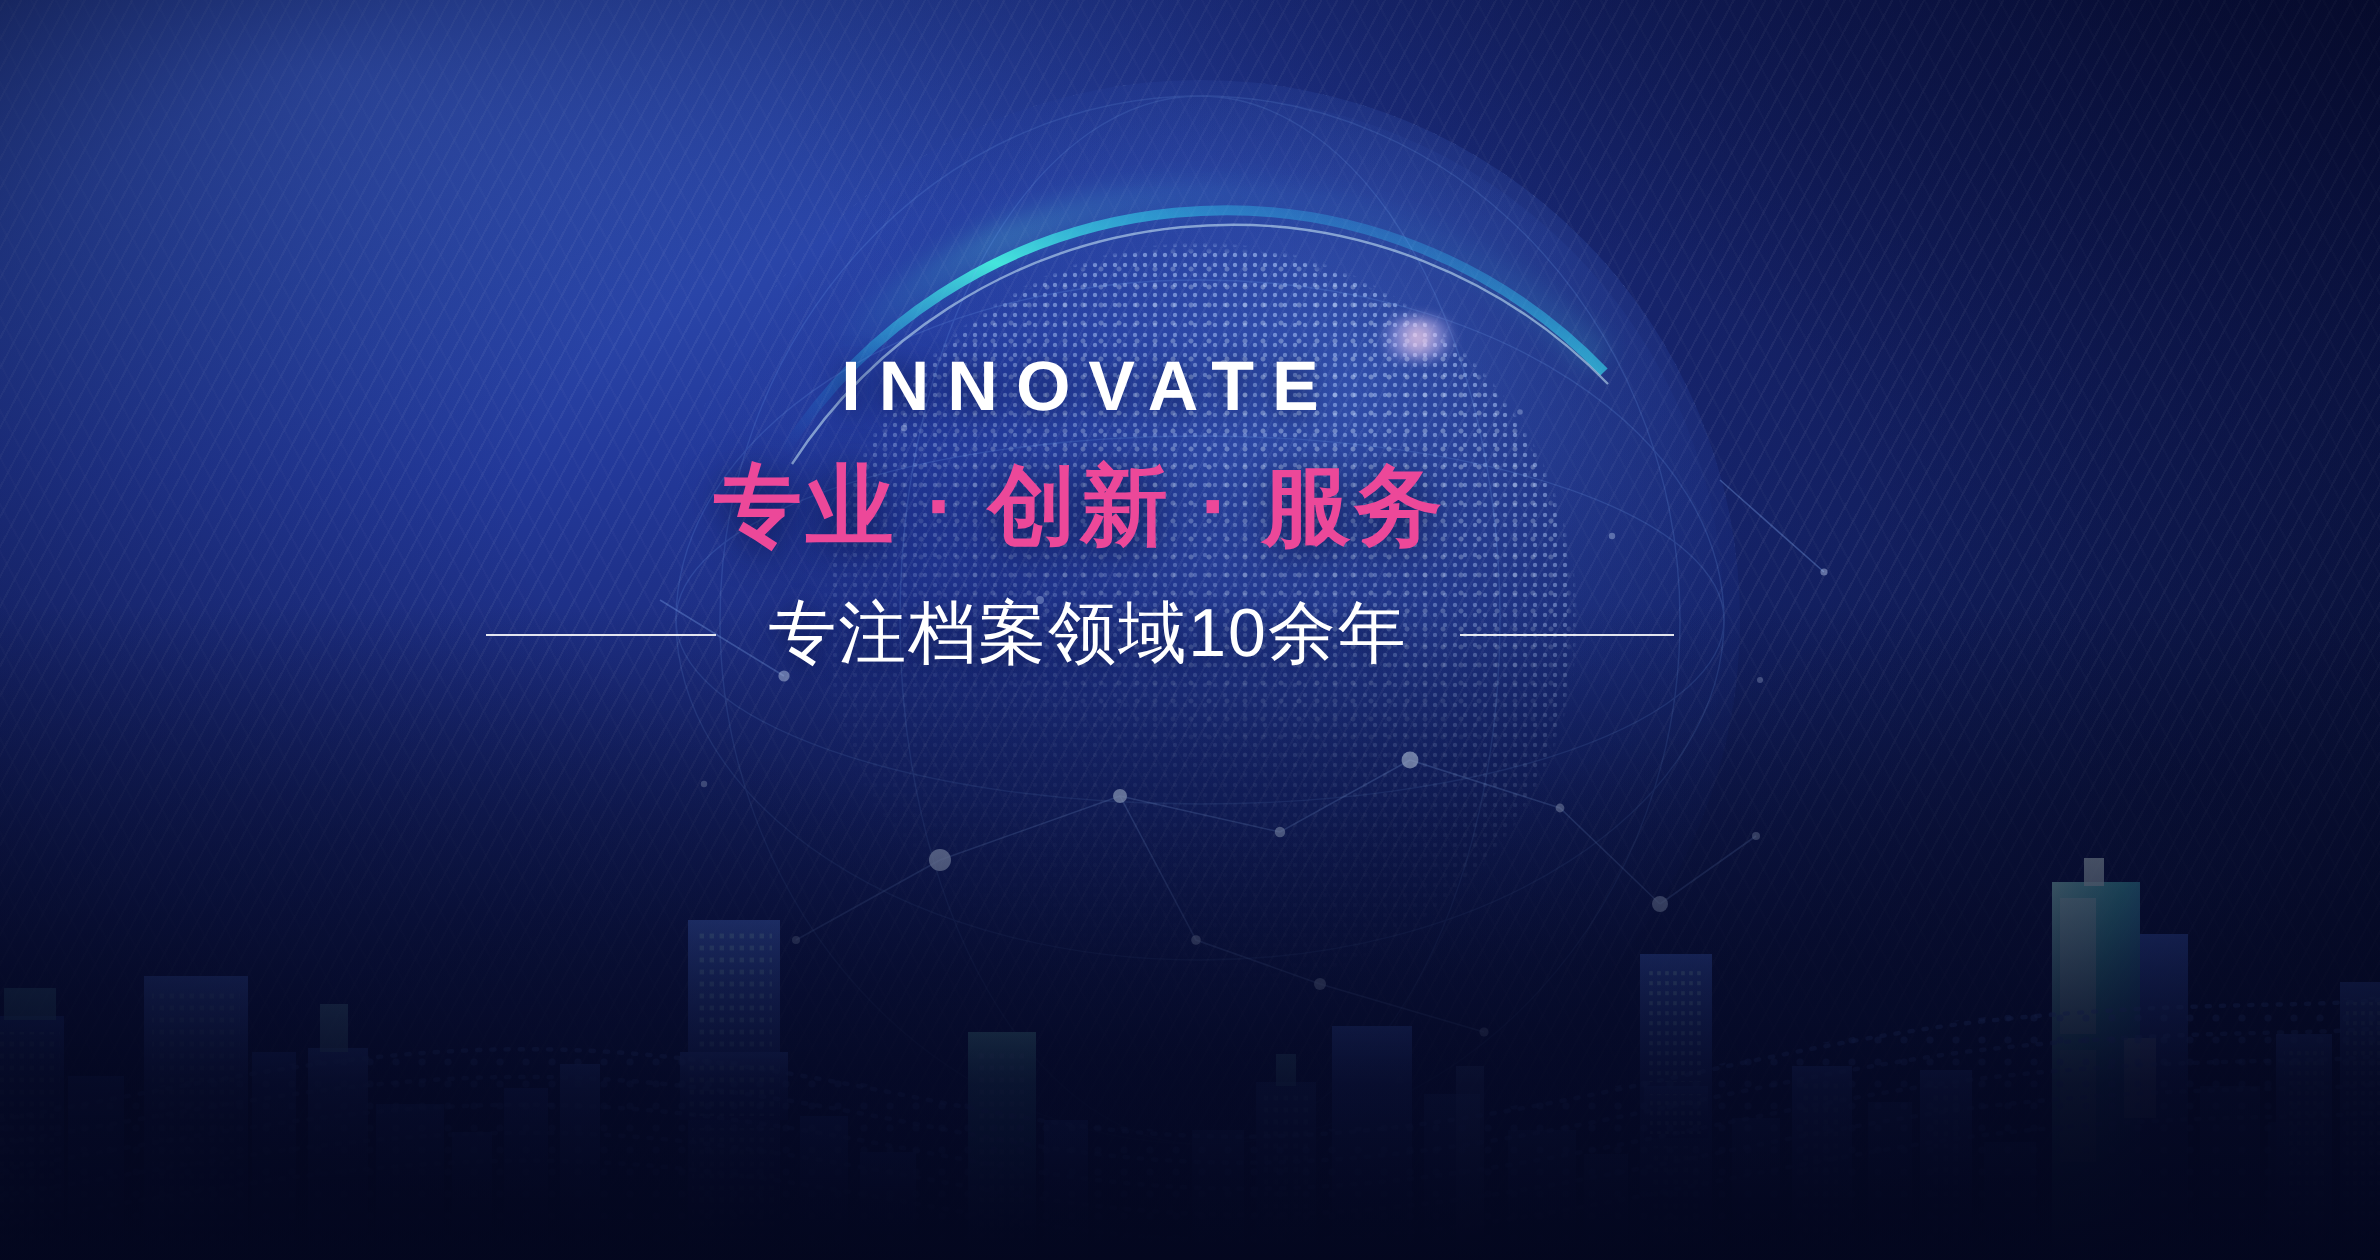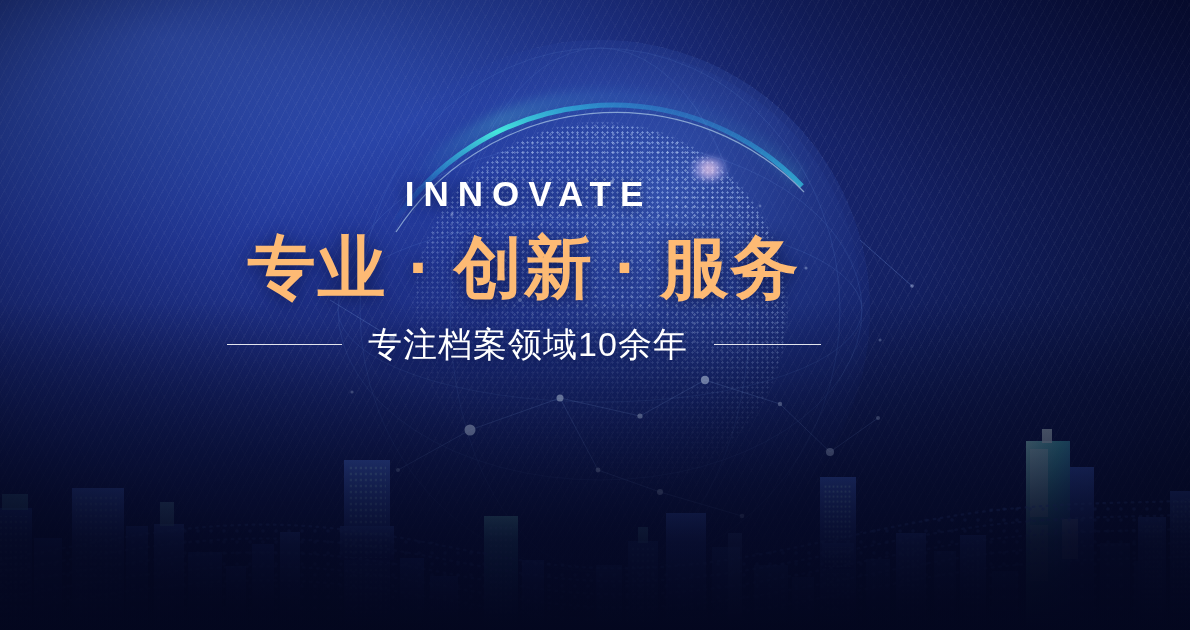--- a/index.html
+++ b/index.html
@@ -126,34 +126,35 @@
   
   .terrain { position: absolute; left: 0; right: 0; bottom: 0; height: 190px; }
 
   
   .content {
     position: absolute;
     left: 0;
     top: 176px;
     width: 1048px;
     text-align: center;
+    padding-left: 16px;
   }
   .eyebrow {
     color: #ffffff;
     font-size: 35px;
     font-weight: bold;
     letter-spacing: 9px;
     line-height: 1;
     text-indent: 9px;
     text-shadow: 0 2px 14px rgba(10,20,70,0.75);
   }
   .headline {
     margin-top: 18px;
-    color: #fdba74;
-    font-size: 68px;
+    color: #ec4899;
+    font-size: 44px;
     font-weight: bold;
     letter-spacing: 2px;
     line-height: 1.12;
     text-shadow: 0 3px 18px rgba(8,16,64,0.8);
     white-space: nowrap;
   }
   .subrow {
     margin-top: 22px;
     display: flex;
     align-items: center;

